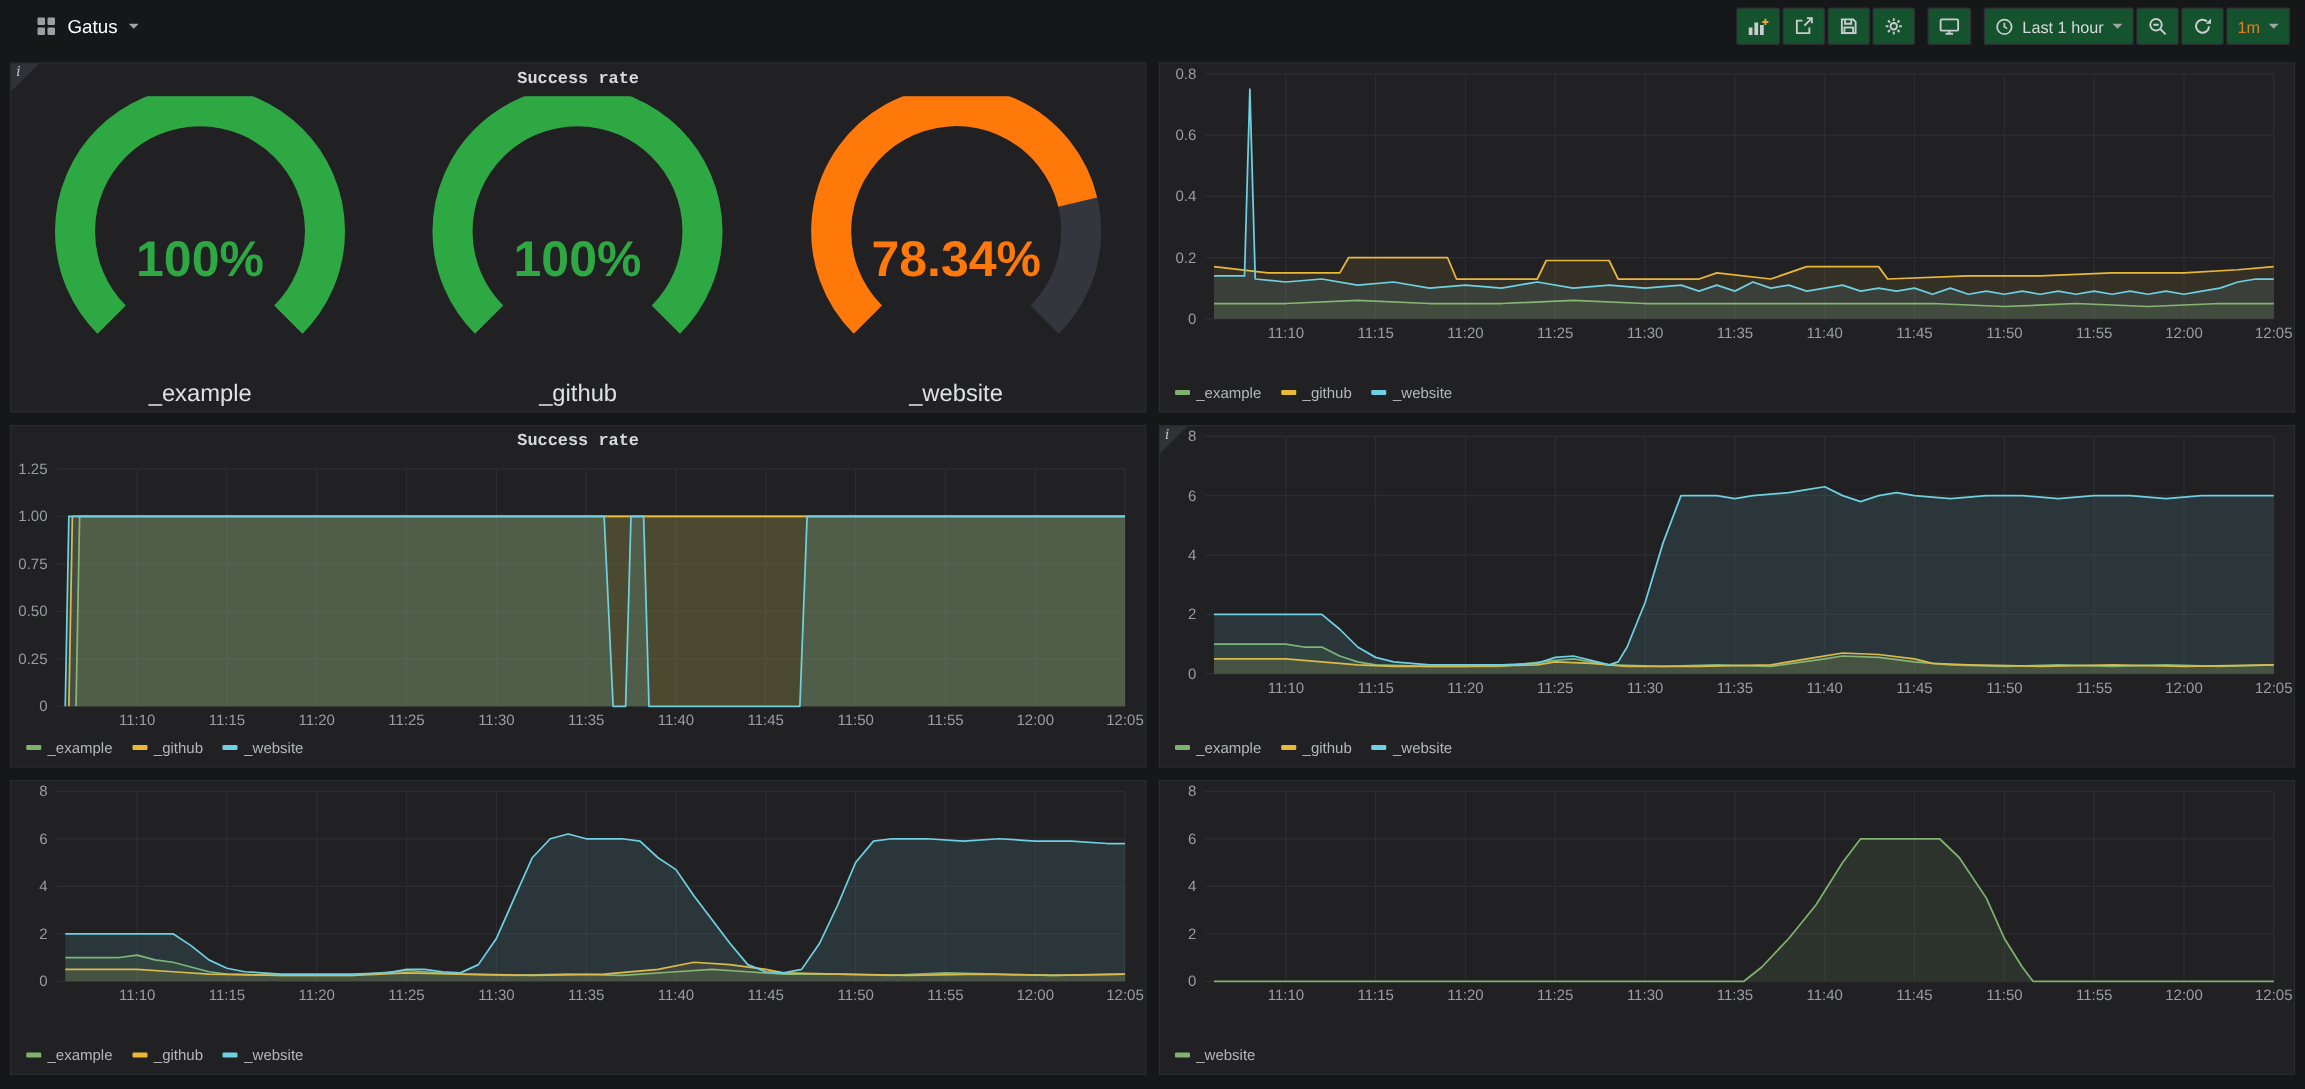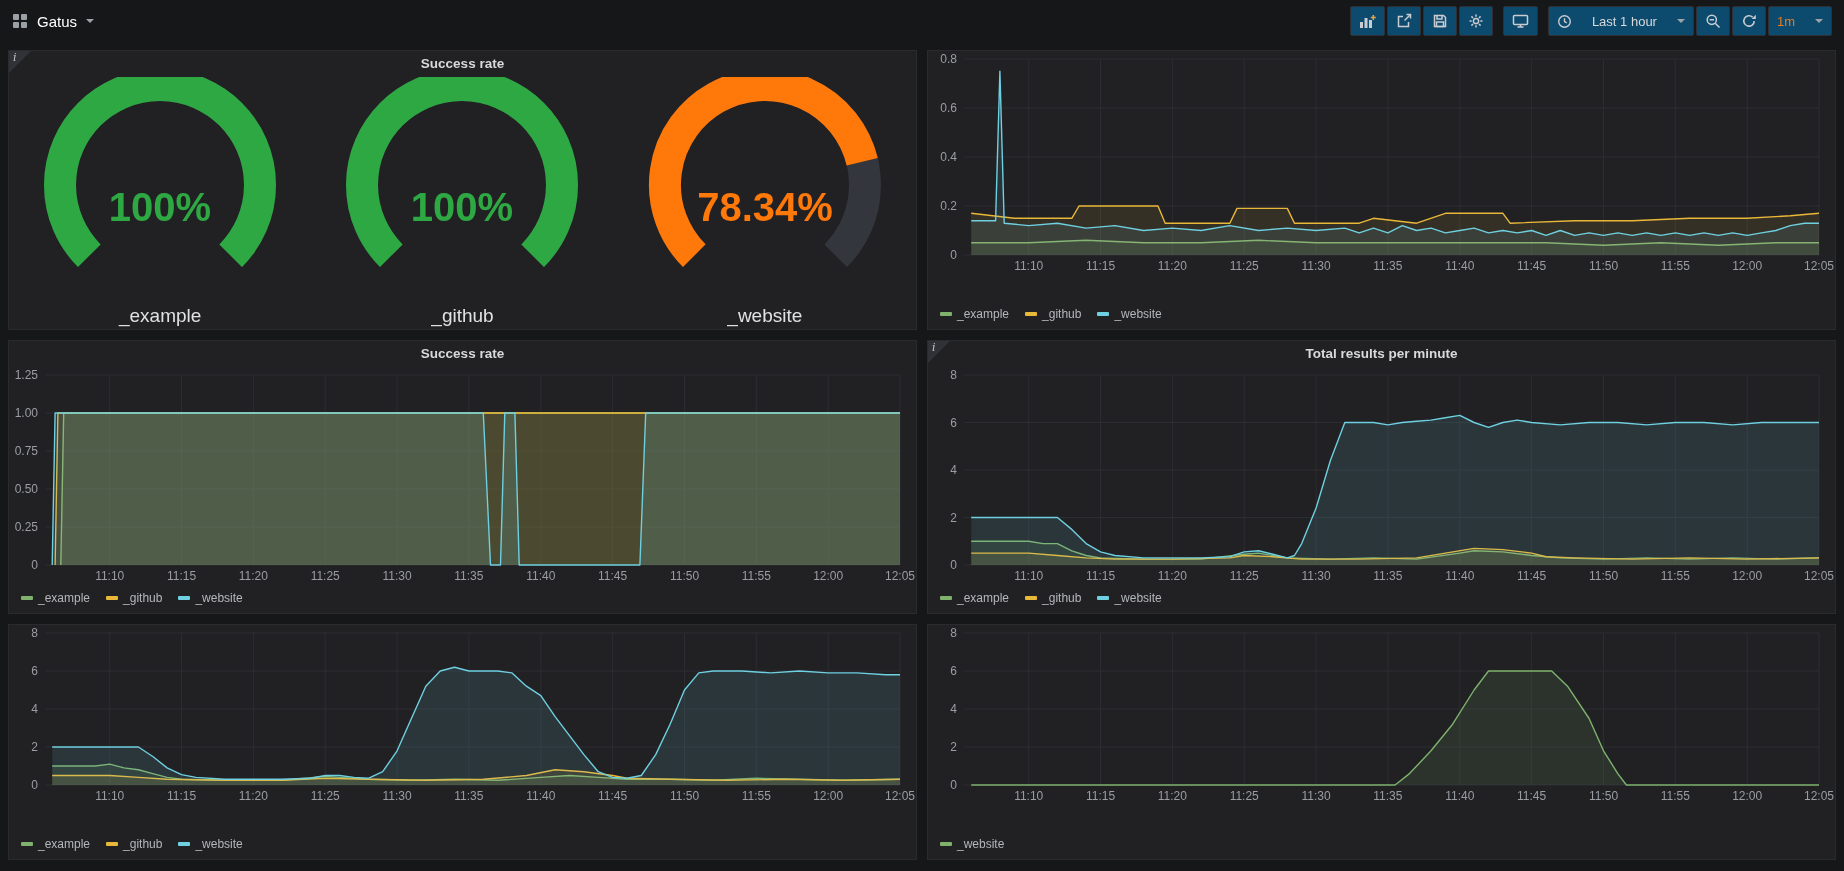--- a/index.html
+++ b/index.html
@@ -3,36 +3,36 @@
 <meta charset="utf-8">
 <style>
   html,body{margin:0;padding:0;}
   body{
     width:1844px;height:871px;overflow:hidden;
     background:#161719;color:#d8d9da;
     font-family:"Liberation Sans",sans-serif;
     -webkit-font-smoothing:antialiased;
   }
   
-  .navbar{height:42px;display:flex;align-items:center;justify-content:space-between;padding:0 12px;background:#161719;}
+  .navbar{height:42px;display:flex;align-items:center;justify-content:space-between;padding:0 12px;background:#161719;margin-left:17px;}
   .nav-left{display:flex;align-items:center;gap:9px;}
   .brand{font-size:15px;color:#ffffff;cursor:pointer;}
   .caret{width:0;height:0;border-left:4px solid transparent;border-right:4px solid transparent;border-top:4px solid #9fa3a8;display:inline-block;}
   .nav-right{display:flex;align-items:center;gap:10px;}
   .btn-group{display:flex;gap:2px;}
   .nav-btn{
-    height:30px;min-width:32px;display:flex;align-items:center;justify-content:center;gap:20px;
-    background:#0c4a6e;border:1px solid #2e3036;border-radius:2px;color:#d8d9da;
+    height:30px;min-width:32px;display:flex;align-items:center;justify-content:center;gap:7px;
+    background:#14532d;border:1px solid #2e3036;border-radius:2px;color:#d8d9da;
     font-family:"Liberation Sans",sans-serif;font-size:13px;padding:0 8px;cursor:pointer;
   }
   .refresh-val{color:#eb7b18;font-weight:400;}
   
   .dash{padding:8px 8px 0 8px;display:grid;grid-template-columns:1fr 1fr;grid-template-rows:280px 274px 236px;gap:10px;}
   .panel{background:#212124;border:1px solid #2b2b2e;position:relative;display:flex;flex-direction:column;box-sizing:border-box;}
-  .panel-title{height:26px;line-height:26px;text-align:center;color:#d8d9da;font-size:13.5px;font-weight:600;cursor:pointer;flex:0 0 auto;}
+  .panel-title{height:26px;line-height:26px;text-align:center;color:#d8d9da;font-size:13.5px;font-weight:600;cursor:pointer;flex:0 0 auto;font-family:Liberation Mono, monospace;}
   .chart{flex:1 1 auto;position:relative;overflow:hidden;cursor:crosshair;}
   .legend{height:22px;flex:0 0 auto;display:flex;align-items:center;gap:16px;padding:0 12px 4px 12px;}
   .legend-item{display:flex;align-items:center;gap:5px;color:#b4b7ba;font-size:12px;cursor:pointer;}
   .legend-swatch{width:12px;height:4px;border-radius:1px;display:inline-block;}
   .tick{fill:#9a9da2;font-size:12px;font-family:"Liberation Sans",sans-serif;}
   
   .gauges{flex:1 1 auto;display:flex;align-items:flex-end;justify-content:space-around;padding-bottom:8px;}
   .gauge-cell{display:flex;flex-direction:column;align-items:center;gap:28px;}
   .gauge-label{color:#e0e1e3;font-size:19px;margin-top:2px;}
   
@@ -274,21 +274,20 @@
           <span class="legend-swatch" style="background: rgb(110, 208, 224);"></span>
           <span>_website</span>
         </span>
       </div>
   </section>
 
   <section class="panel">
     <div class="info-corner">
         <i>i</i>
       </div>
-    <div class="panel-title">Total results per minute</div>
     <div class="chart"><svg width="907" height="220">
           <line x1="100.7" y1="8" x2="100.7" y2="198" stroke="#2c2d32" stroke-width="1"></line>
           <text x="100.7" y="213" text-anchor="middle" class="tick">11:10</text>
           <line x1="172.5" y1="8" x2="172.5" y2="198" stroke="#2c2d32" stroke-width="1"></line>
           <text x="172.5" y="213" text-anchor="middle" class="tick">11:15</text>
           <line x1="244.4" y1="8" x2="244.4" y2="198" stroke="#2c2d32" stroke-width="1"></line>
           <text x="244.4" y="213" text-anchor="middle" class="tick">11:20</text>
           <line x1="316.2" y1="8" x2="316.2" y2="198" stroke="#2c2d32" stroke-width="1"></line>
           <text x="316.2" y="213" text-anchor="middle" class="tick">11:25</text>
           <line x1="388.1" y1="8" x2="388.1" y2="198" stroke="#2c2d32" stroke-width="1"></line>

